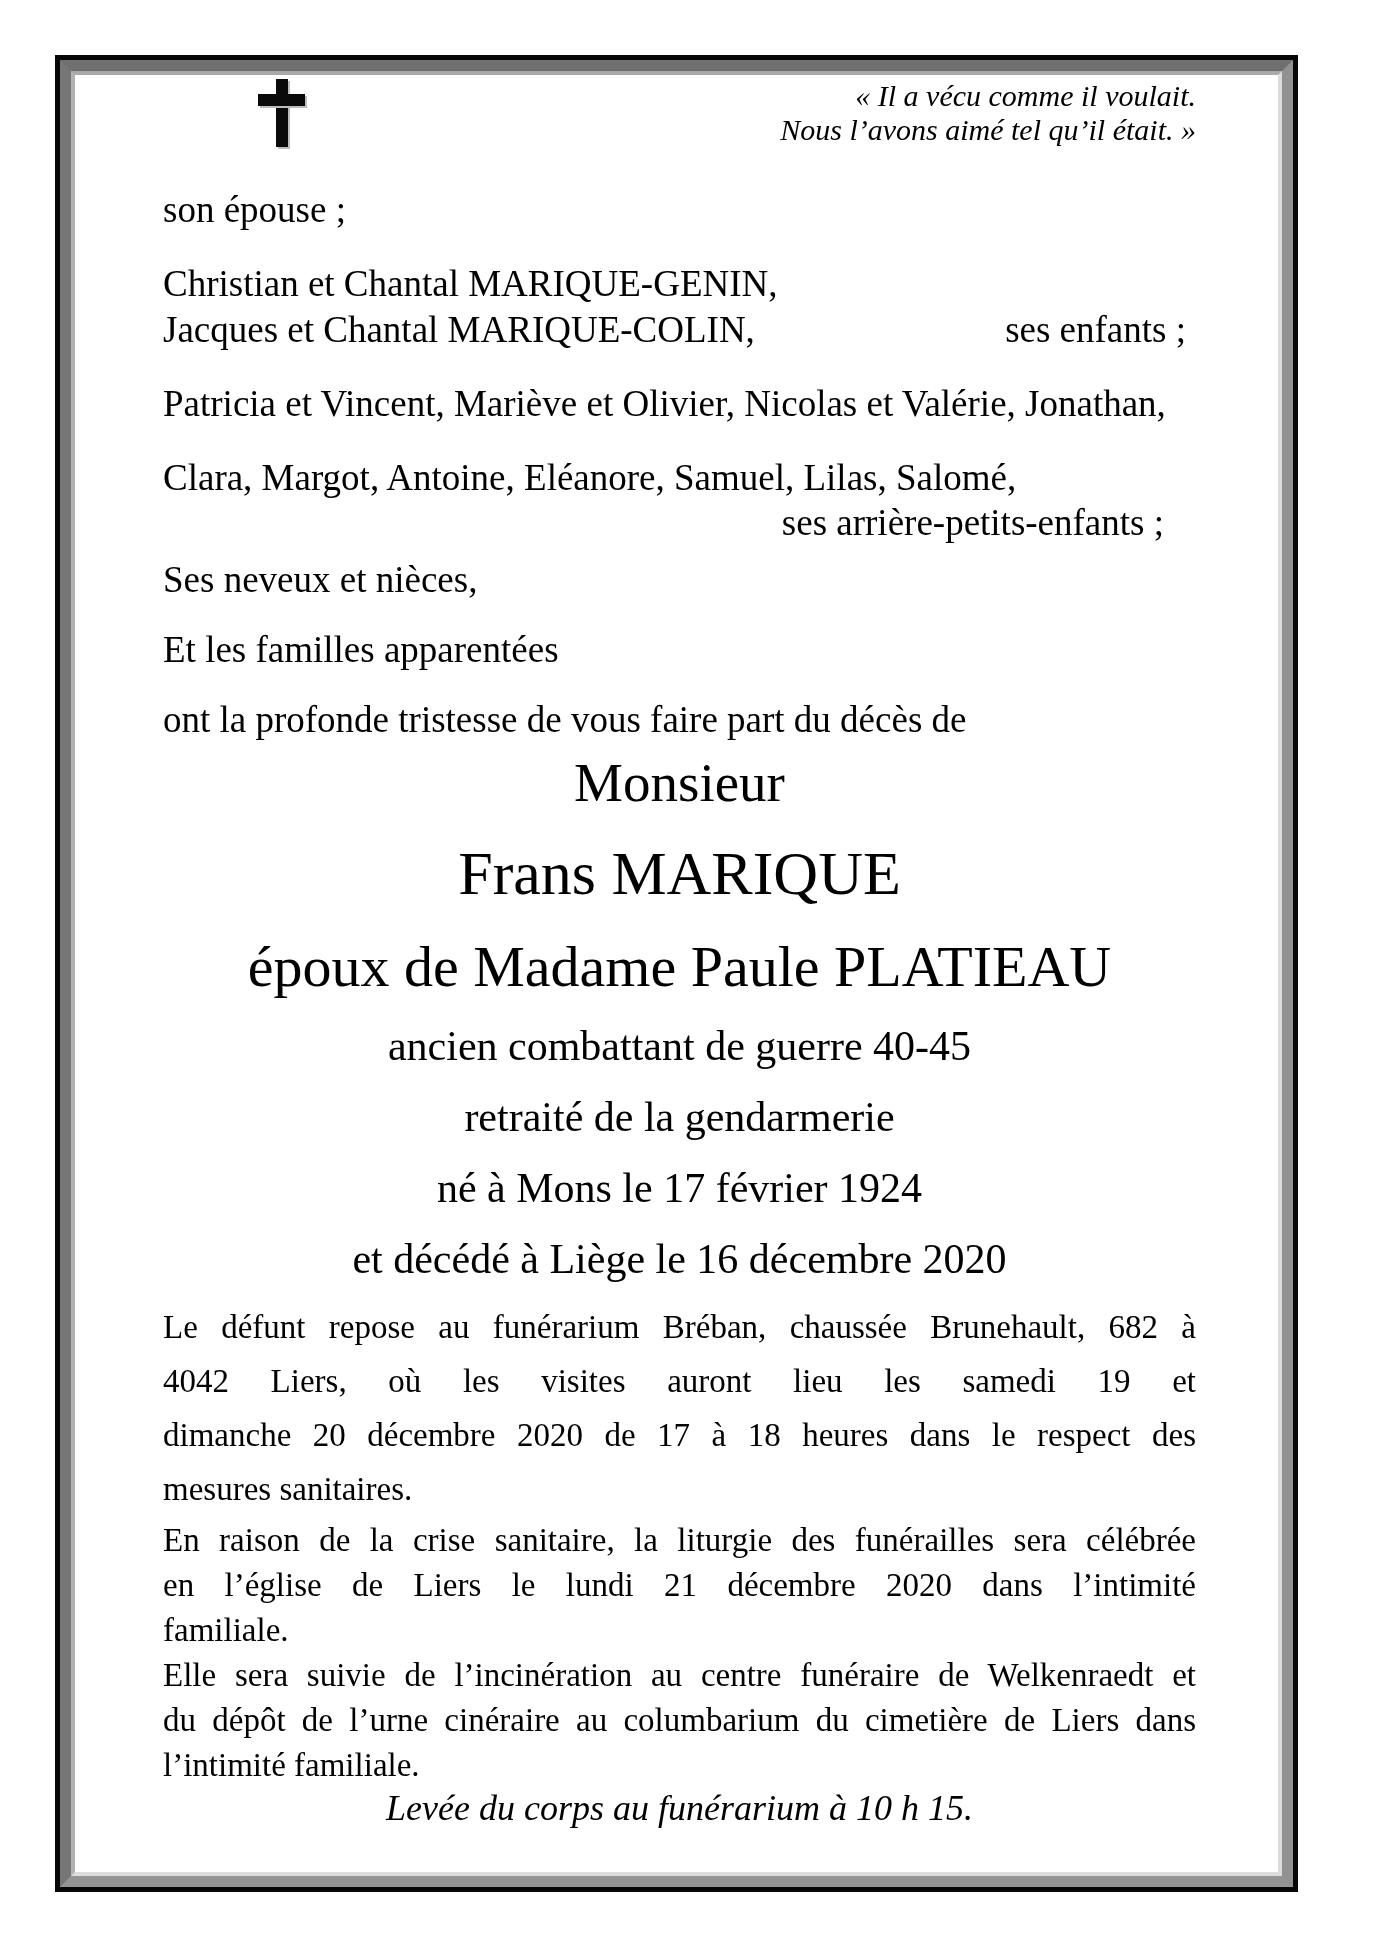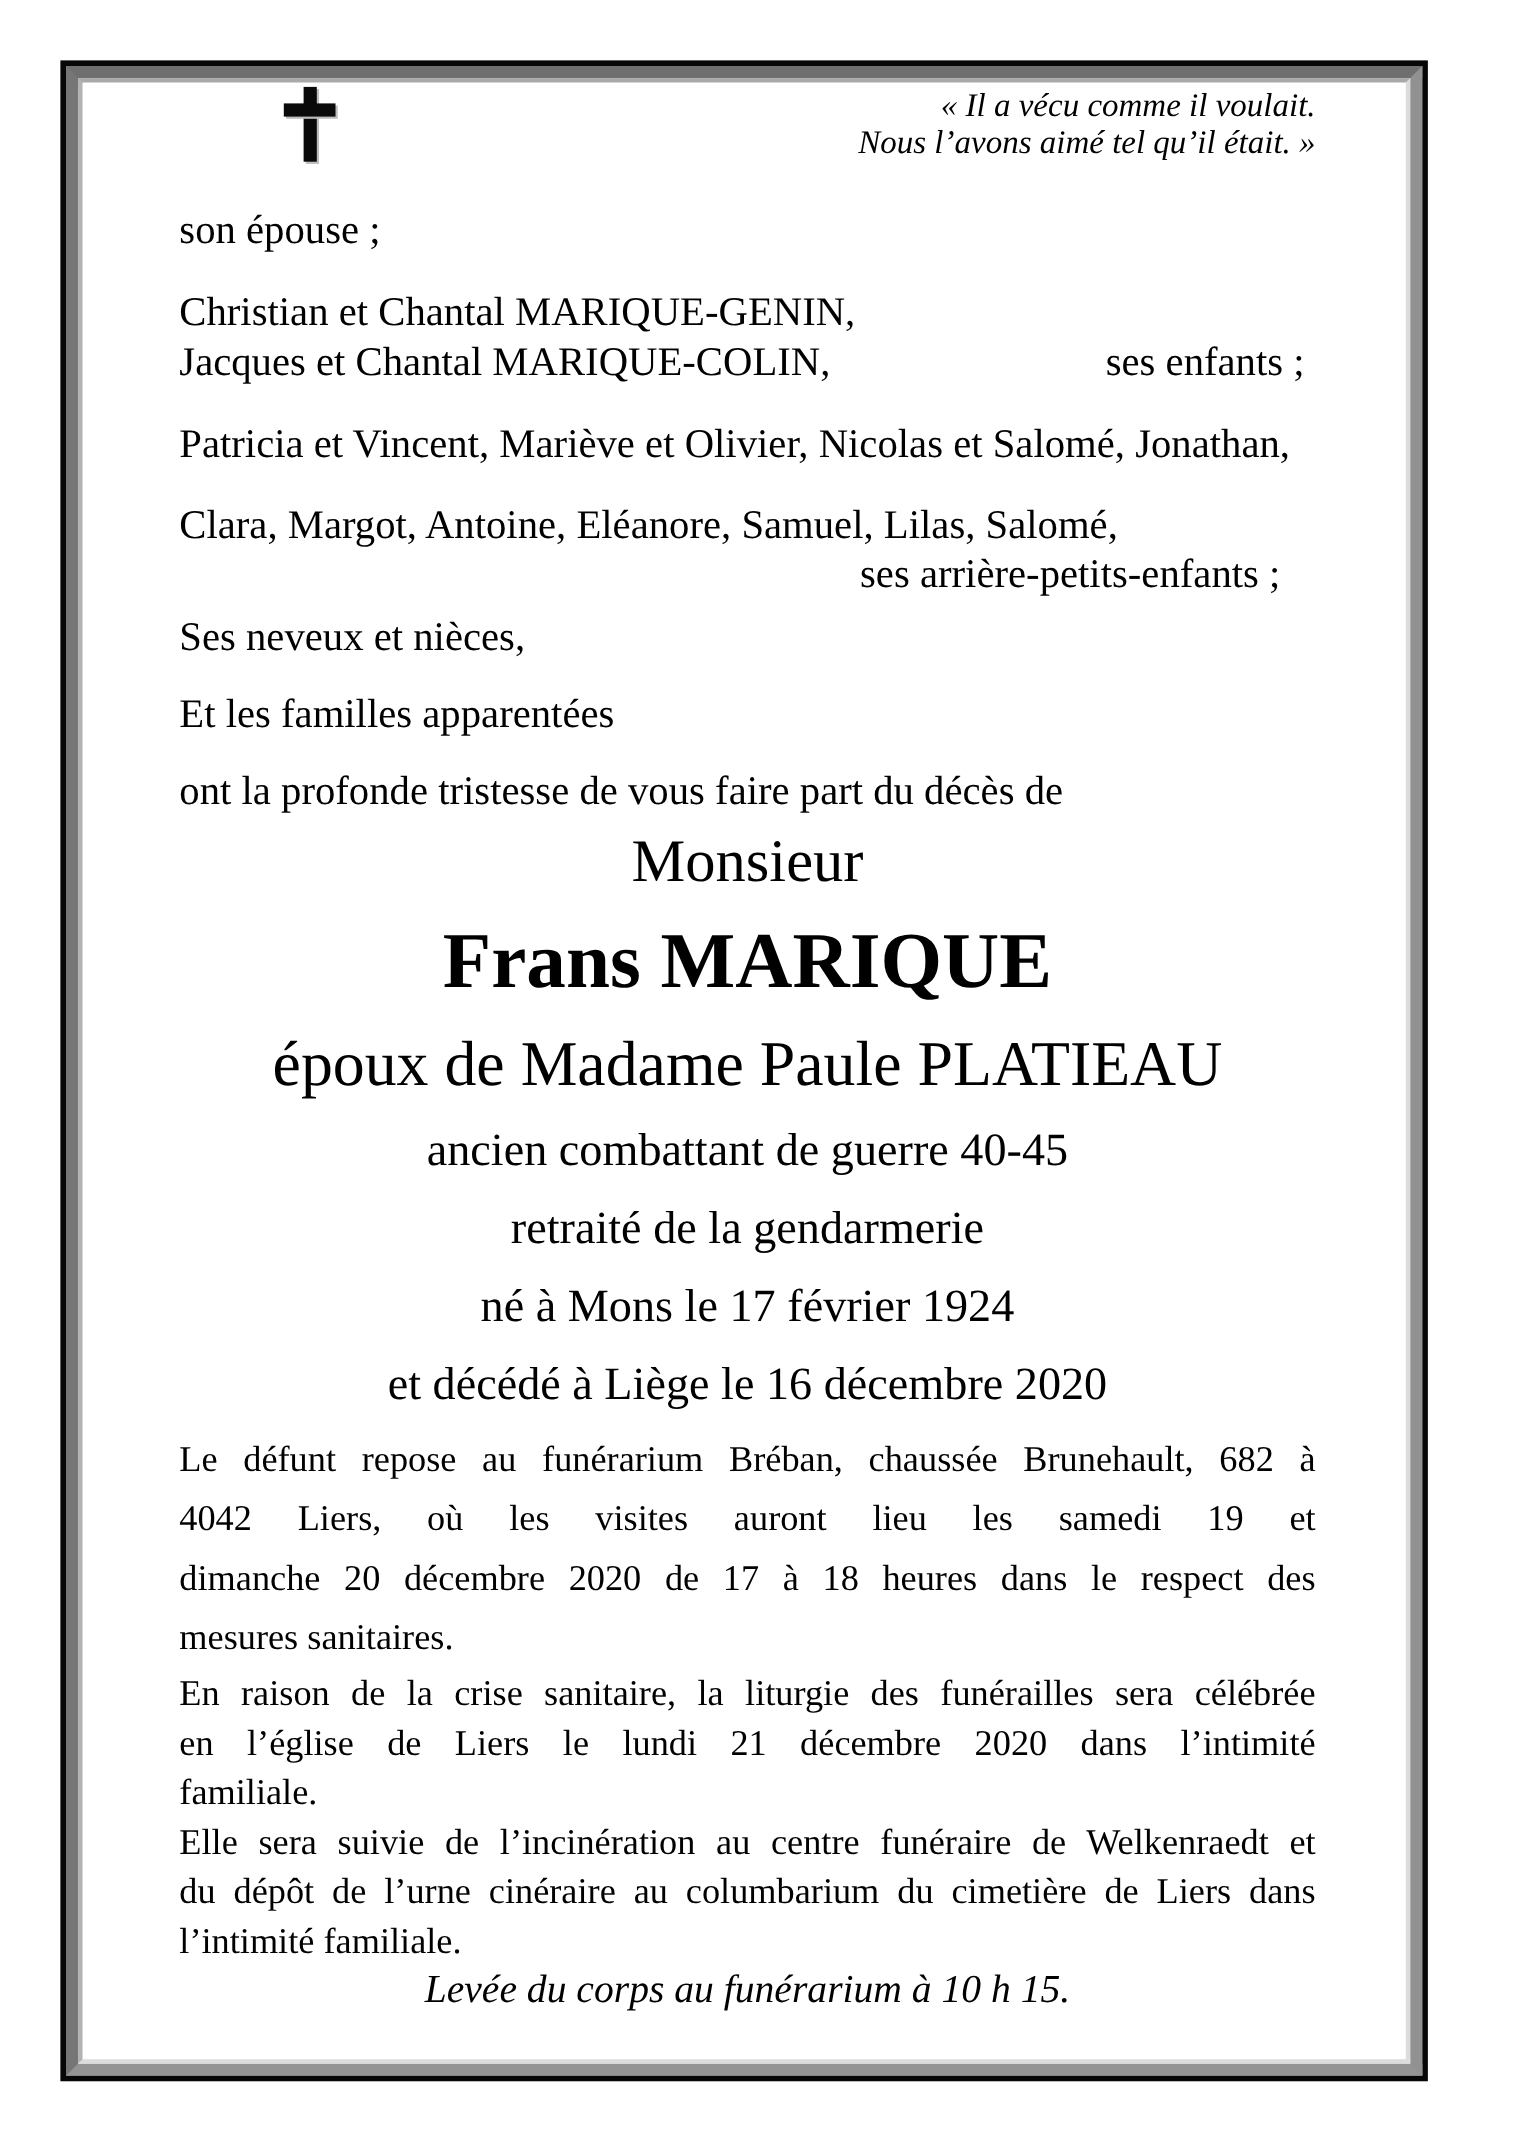--- a/index.html
+++ b/index.html
@@ -116,23 +116,23 @@
     margin-bottom: 8px;
   }
   
   .center { text-align: center; }
   .monsieur {
     font-size: 55px;
     line-height: 64px;
     margin-bottom: 12px;
   }
   .deceased-name {
-    font-size: 72px;
+    font-size: 62px;
     line-height: 92px;
-    font-weight: bold;
+    font-weight: normal;
     margin-bottom: 14px;
   }
   .spouse-line {
     font-size: 58px;
     line-height: 68px;
     margin-bottom: 20px;
   }
   .detail-line {
     font-size: 42px;
     line-height: 50px;
@@ -192,21 +192,21 @@
 
         <div class="fam-block">
           <div>Christian et Chantal MARIQUE-GENIN,</div>
           <div class="split">
             <span>Jacques et Chantal MARIQUE-COLIN,</span>
             <span class="rel">ses enfants ;</span>
           </div>
         </div>
 
         <div class="fam-block">
-          <div>Patricia et Vincent, Mariève et Olivier, Nicolas et Salomé, Jonathan,</div>
+          <div>Patricia et Vincent, Mariève et Olivier, Nicolas et Valérie, Jonathan,</div>
         </div>
 
         <div class="fam-block tight">
           <div>Clara, Margot, Antoine, Eléanore, Samuel, Lilas, Salomé,</div>
           <div class="rel-own-line">ses arrière-petits-enfants ;</div>
         </div>
 
         <div class="fam-block solo">
           <div>Ses neveux et nièces,</div>
         </div>

